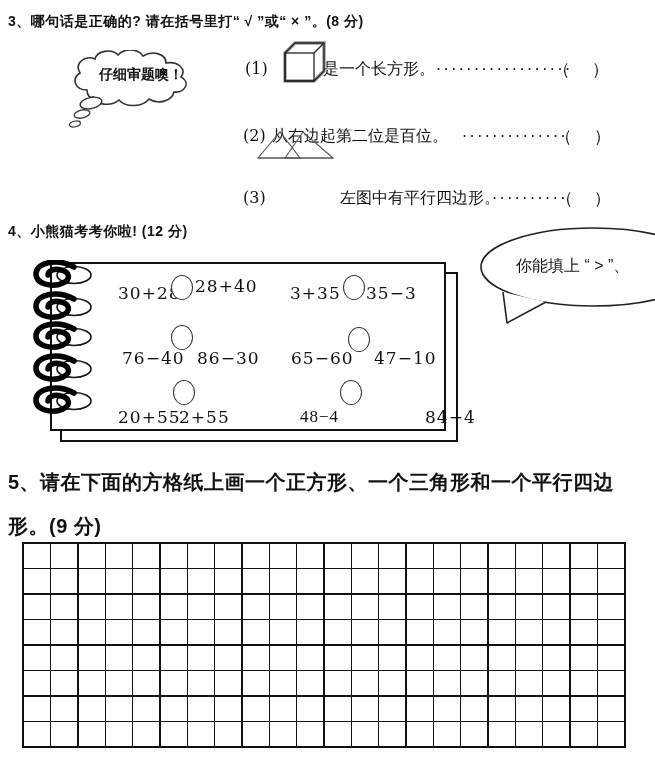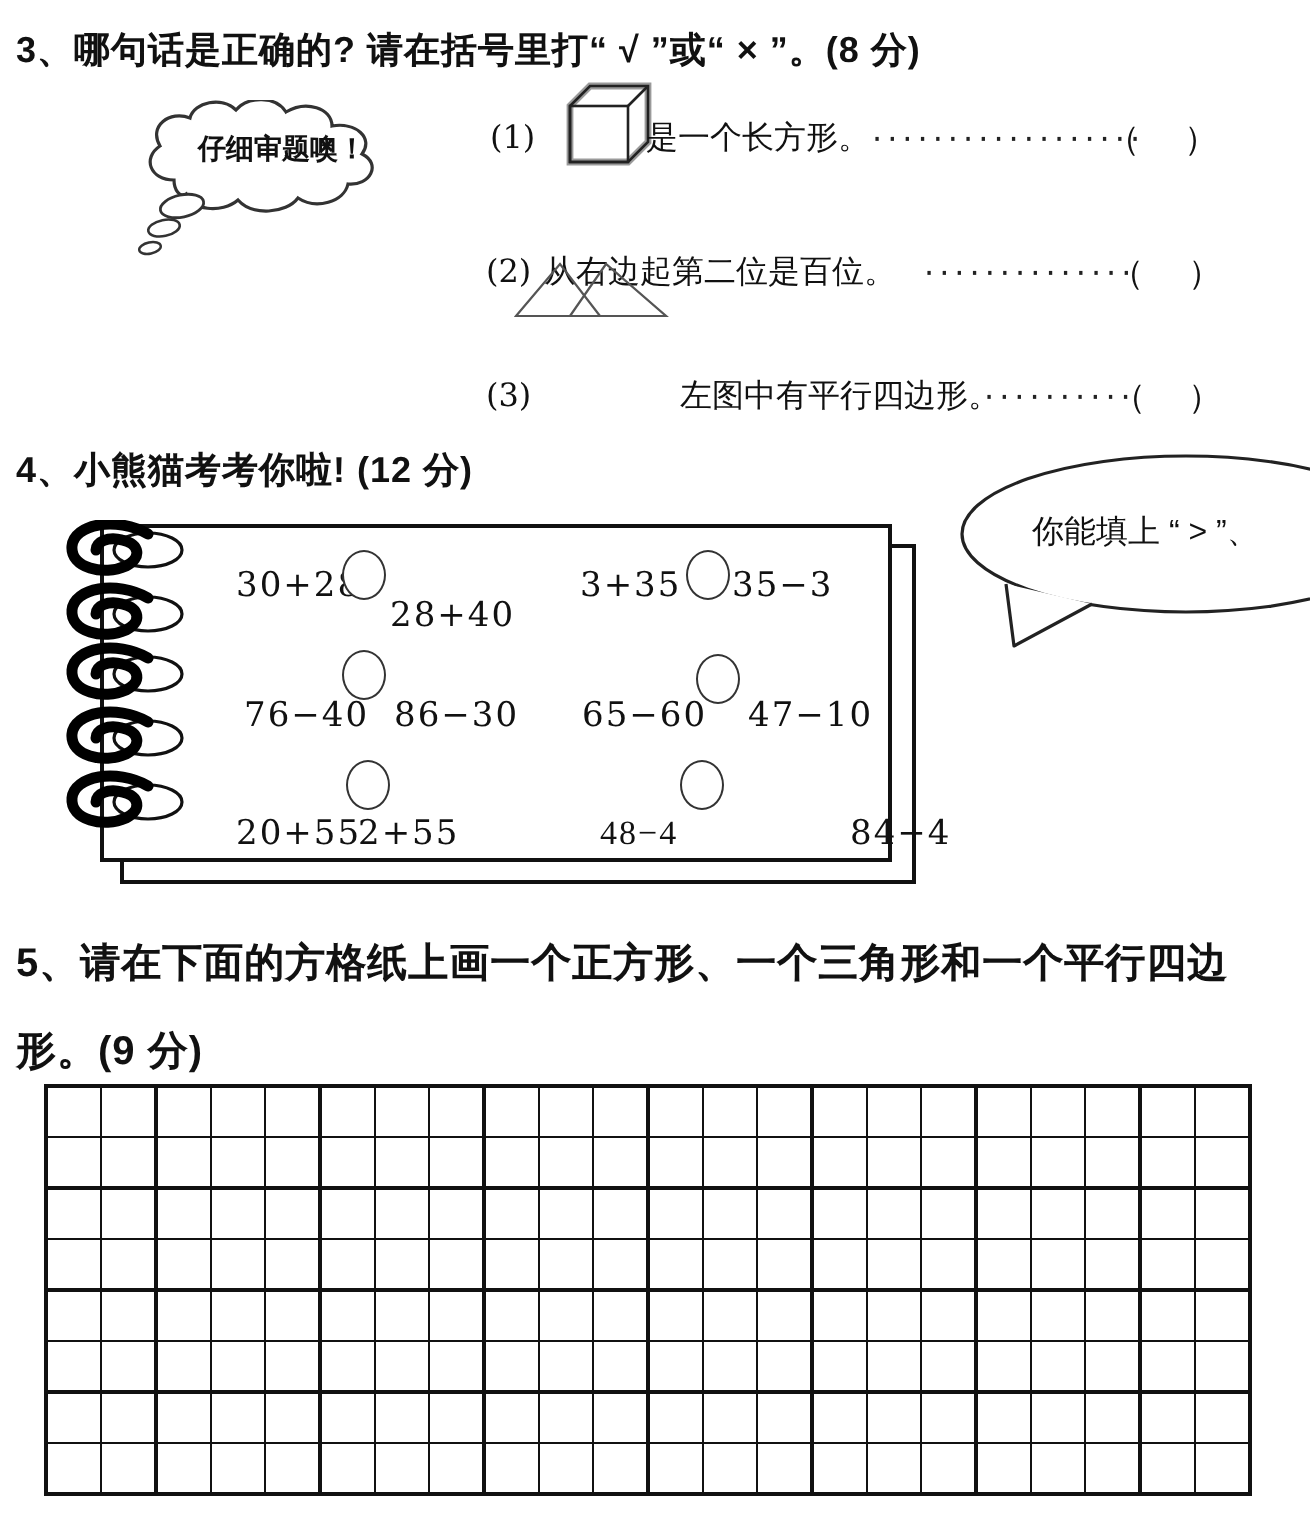--- a/index.html
+++ b/index.html
@@ -2,21 +2,21 @@
 <html><head>
 <meta charset="utf-8">
 <style>
   html,body{margin:0;padding:0;}
   body{
     width:655px;height:763px;position:relative;overflow:hidden;
     background:#ffffff;color:#111;
     font-family:"Liberation Sans",sans-serif;
   }
   .abs{position:absolute;}
-  .title{font-size:18px;font-weight:600;letter-spacing:0.5px;white-space:nowrap;}
+  .title{font-size:14px;font-weight:600;letter-spacing:0.5px;white-space:nowrap;}
   .item-text{font-size:16px;font-family:"DejaVu Serif",serif;white-space:nowrap;}
   .dots{font-size:16px;letter-spacing:2.5px;color:#222;font-family:"DejaVu Sans",sans-serif;}
   .bracket{font-size:17px;font-family:"DejaVu Serif",serif;}
   .cloud-text{font-size:14px;font-weight:700;white-space:nowrap;}
   .bubble-text{font-size:16px;font-weight:500;white-space:nowrap;}
   .page-front{position:absolute;left:50px;top:262px;width:392px;height:165px;
     background:#fff;border:2px solid #111;z-index:2;}
   .page-back{position:absolute;left:60px;top:272px;width:394px;height:166px;
     background:#fff;border:2px solid #111;z-index:1;}
   .expr{position:absolute;font-size:17px;font-family:"DejaVu Serif",serif;
@@ -74,21 +74,21 @@
 <span class="abs bracket" style="left:556px;top:187px;">（</span>
 <span class="abs bracket" style="left:594px;top:187px;">）</span>
 
 <div class="abs title" style="left:8px;top:223px;">4、小熊猫考考你啦! (12 分)</div>
 
 <div class="page-back"></div>
 <div class="page-front">
 
   <span class="expr" style="left:66px;top:19px;">30+28</span>
   <span class="cmp-circle" style="left:119px;top:11px;"></span>
-  <span class="expr" style="left:143px;top:34px;">28+40</span>
+  <span class="expr" style="left:143px;top:12px;">28+40</span>
   <span class="expr" style="left:238px;top:19px;">3+35</span>
   <span class="cmp-circle" style="left:291px;top:11px;"></span>
   <span class="expr" style="left:314px;top:19px;">35−3</span>
 
   <span class="expr" style="left:70px;top:84px;text-align:center;">76−40</span>
   <span class="cmp-circle" style="left:119px;top:61px;"></span>
   <span class="expr" style="left:145px;top:84px;">86−30</span>
   <span class="expr" style="left:239px;top:84px;">65−60</span>
   <span class="cmp-circle" style="left:296px;top:63px;"></span>
   <span class="expr" style="left:322px;top:84px;">47−10</span>

